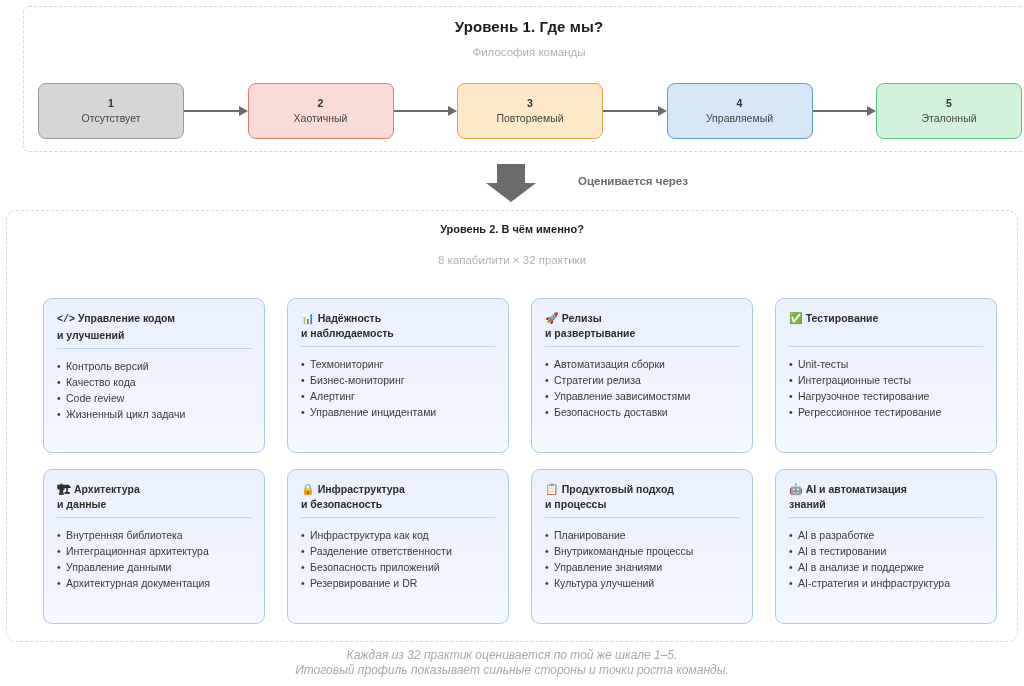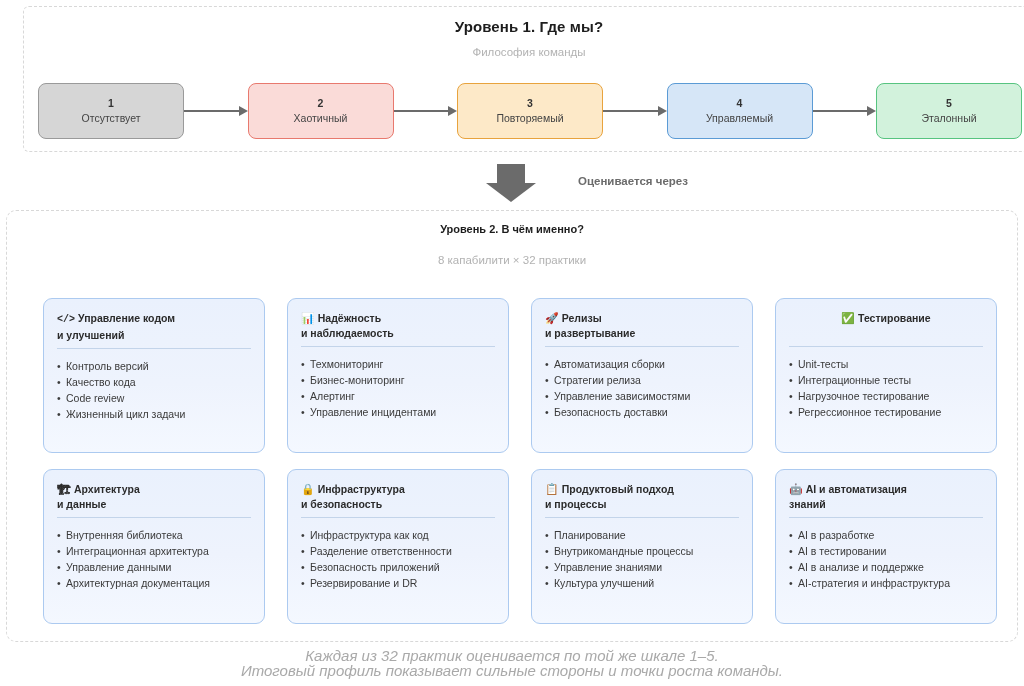--- a/index.html
+++ b/index.html
@@ -221,21 +221,21 @@
     left: 0;
     color: #3a3a3a;
   }
 
   .footer-note {
     position: absolute;
     left: 0;
     top: 648px;
     width: 100%;
     text-align: center;
-    font-size: 15px;
+    font-size: 12px;
     font-style: italic;
     color: #a9a9a9;
     line-height: 15px;
   }
 </style>
 </head>
 <body>
 
 <div class="page">
 
@@ -316,21 +316,21 @@
           <div class="card-head"><span class="ico">🚀</span><span>Релизы</span><br><span>и развертывание</span></div>
           <div class="card-rule"></div>
           <ul class="card-list">
             <li>Автоматизация сборки</li>
             <li>Стратегии релиза</li>
             <li>Управление зависимостями</li>
             <li>Безопасность доставки</li>
           </ul>
         </div>
         <div class="cap-card">
-          <div class="card-head" style="min-height: 29px; text-align: center;"><span class="ico">✅</span><span>Тестирование</span></div>
+          <div class="card-head" style="min-height: 29px;"><span class="ico">✅</span><span>Тестирование</span></div>
           <div class="card-rule"></div>
           <ul class="card-list">
             <li>Unit-тесты</li>
             <li>Интеграционные тесты</li>
             <li>Нагрузочное тестирование</li>
             <li>Регрессионное тестирование</li>
           </ul>
         </div>
         <div class="cap-card">
           <div class="card-head"><span class="ico">🏗</span><span>Архитектура</span><br><span>и данные</span></div>

